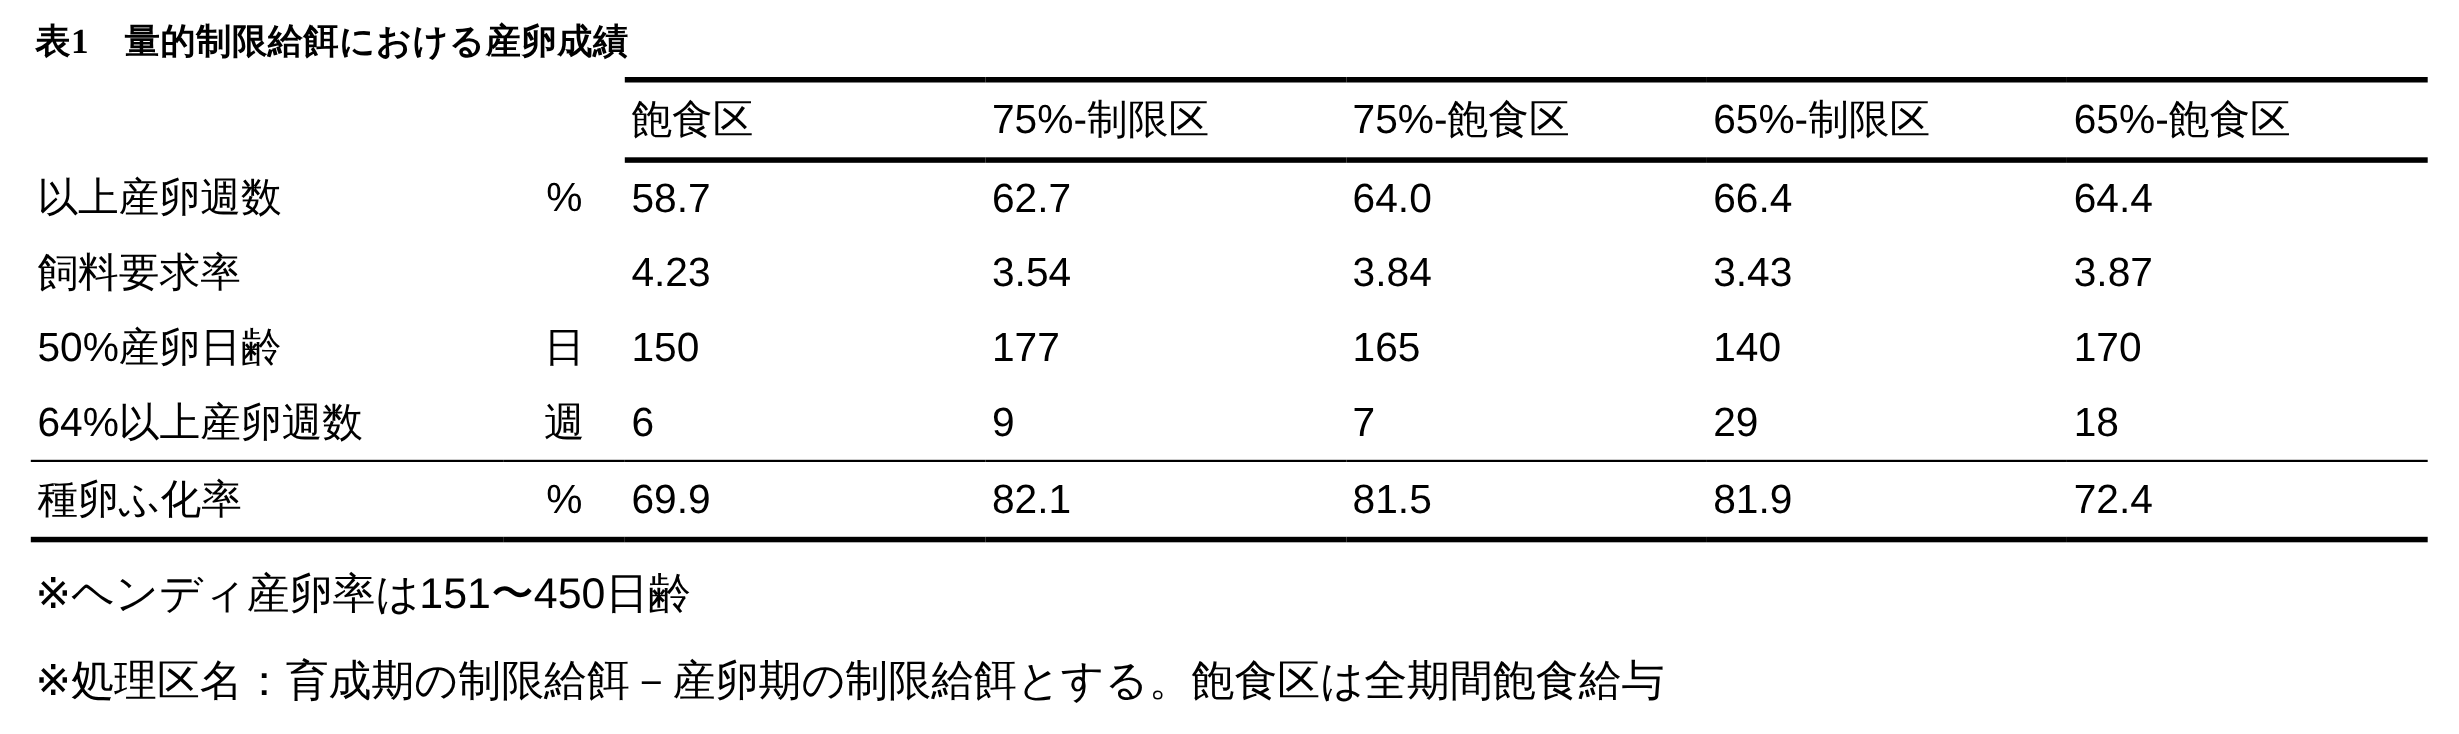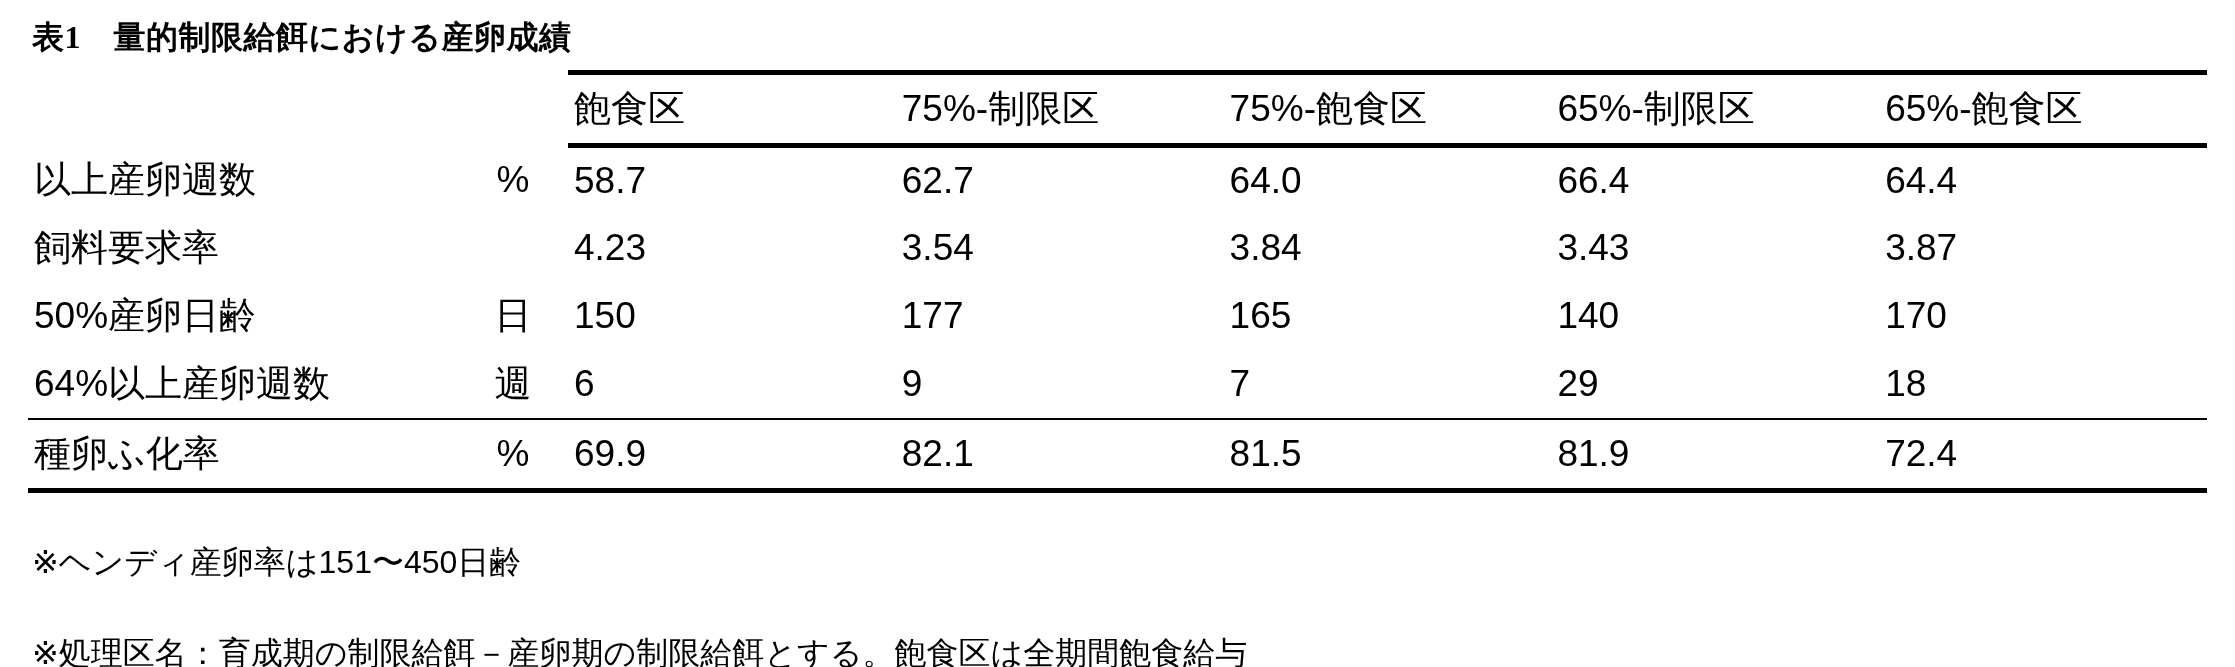--- a/index.html
+++ b/index.html
@@ -75,25 +75,24 @@
   }
   th.val-head {
     text-align: left;
     padding-right: 30px;
   }
   .notes {
     margin-top: 22px;
     margin-left: 4px;
   }
   .note {
-    font-size: 32px;
+    font-size: 39px;
     line-height: 1.35;
     margin-bottom: 26px;
     white-space: pre;
-    margin-top: 48px;
   }
 </style>
 </head>
 <body>
 
 <div class="page">
 
   <div class="table-title">表1　量的制限給餌における産卵成績</div>
 
   <table class="data">

